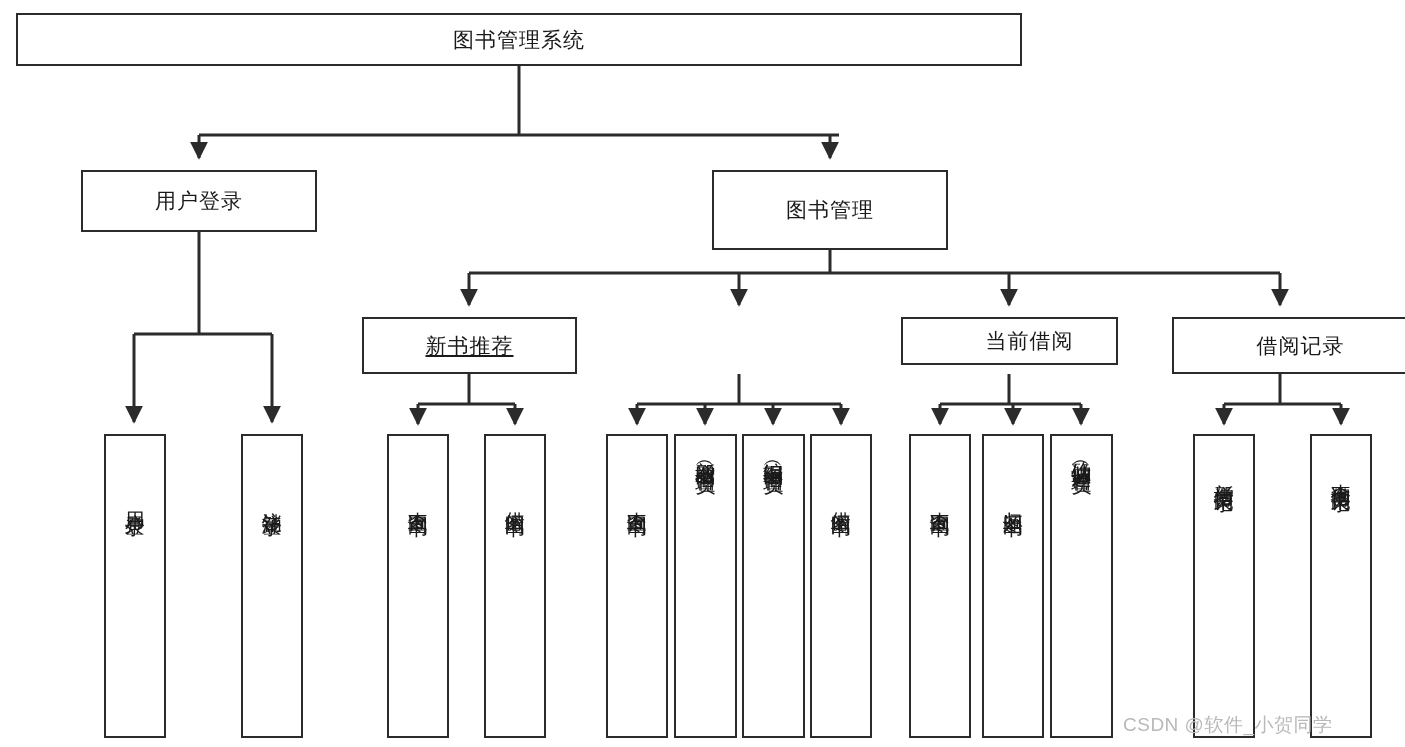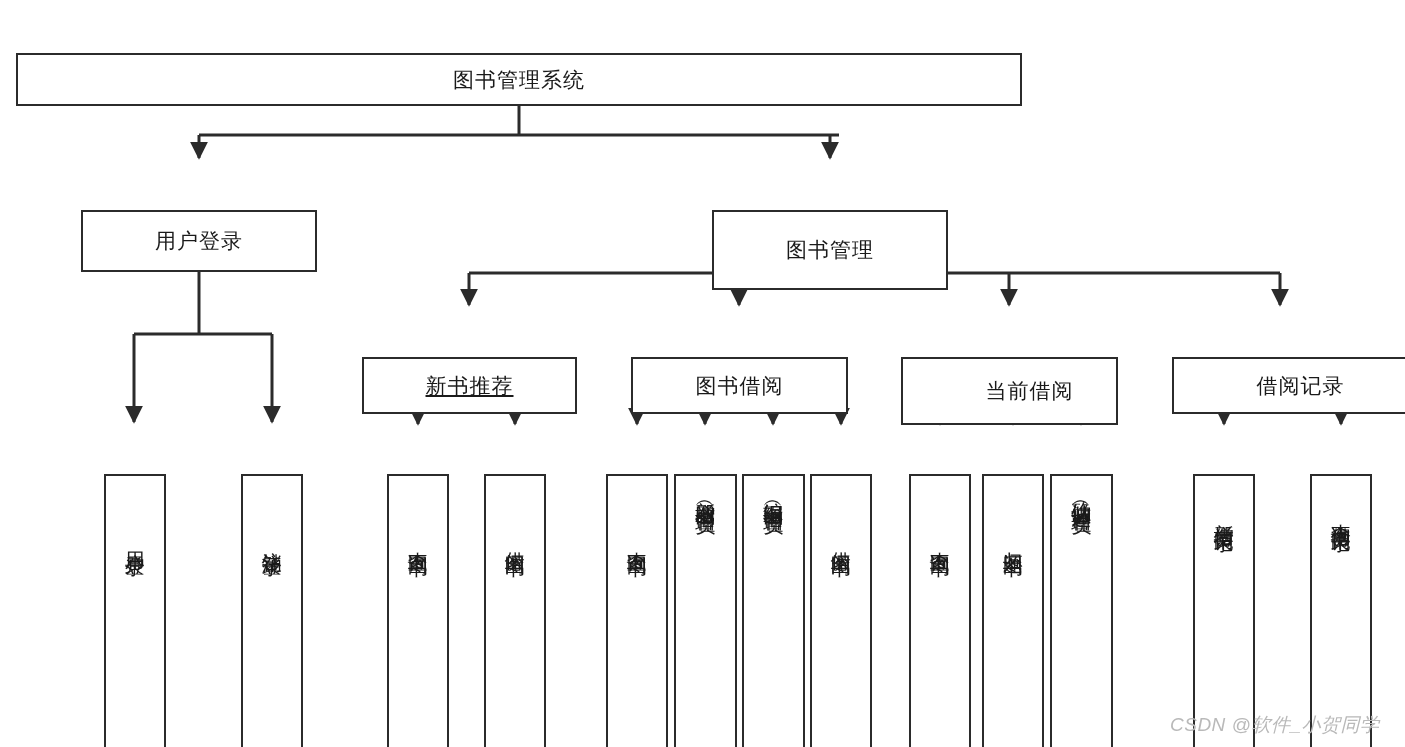--- a/index.html
+++ b/index.html
@@ -19,21 +19,20 @@
   }
   .node {
     position: absolute;
     box-sizing: border-box;
     border: 2px solid #2b2b2b;
     background: #ffffff;
     display: flex;
     align-items: center;
     justify-content: center;
     color: #1a1a1a;
-    margin-top: 40px;
   }
   .node.horiz {
     font-size: 21px;
     letter-spacing: 1px;
   }
   .node.vert {
     padding-top: 14px;
     align-items: flex-start;
   }
   .vtext {
@@ -48,27 +47,26 @@
   #edges {
     position: absolute;
     left: 0;
     top: 0;
     width: 1405px;
     height: 747px;
     pointer-events: none;
   }
   .watermark {
     position: absolute;
-    left: 1170px;
+    left: 1123px;
     top: 712px;
     font-size: 19px;
     color: #b9b9b9;
     white-space: nowrap;
     letter-spacing: 0.5px;
-    font-style: italic;
   }
 </style>
 </head>
 <body>
 
 <div id="canvas">
 
   <svg id="edges" viewBox="0 0 1405 747">
     <defs>
       <marker id="arrow" viewBox="0 0 10 10" refX="9" refY="5" markerWidth="6" markerHeight="6" orient="auto-start-reverse">
@@ -126,24 +124,21 @@
   <div class="node horiz" style="left:81px; top:170px; width:236px; height:62px;">
     <span>用户登录</span>
   </div>
   <div class="node horiz" style="left:712px; top:170px; width:236px; height:80px;">
     <span>图书管理</span>
   </div>
 
   <div class="node horiz" style="left:362px; top:317px; width:215px; height:57px;text-decoration:underline;">
     <span>新书推荐</span>
   </div>
-  <div class="node horiz" style="left:631px; top:317px; width:217px; height:57px;">
-    <span>图书借阅</span>
-  </div>
-  <div class="node horiz" style="left:901px; top:317px; width:217px; height:68px;padding-left:40px;">
+  <div class="node horiz" style="left:901px; top:317px; width:217px; height:48px;padding-left:40px;">
     <span>当前借阅</span>
   </div>
   <div class="node horiz" style="left:1172px; top:317px; width:257px; height:57px;">
     <span>借阅记录</span>
   </div>
 
   <div class="node vert" style="left:104px; top:434px; width:62px; height:304px; padding-top:60px;">
     <span class="vtext">用户登录</span>
   </div>
   <div class="node vert" style="left:241px; top:434px; width:62px; height:304px; padding-top:60px;">

